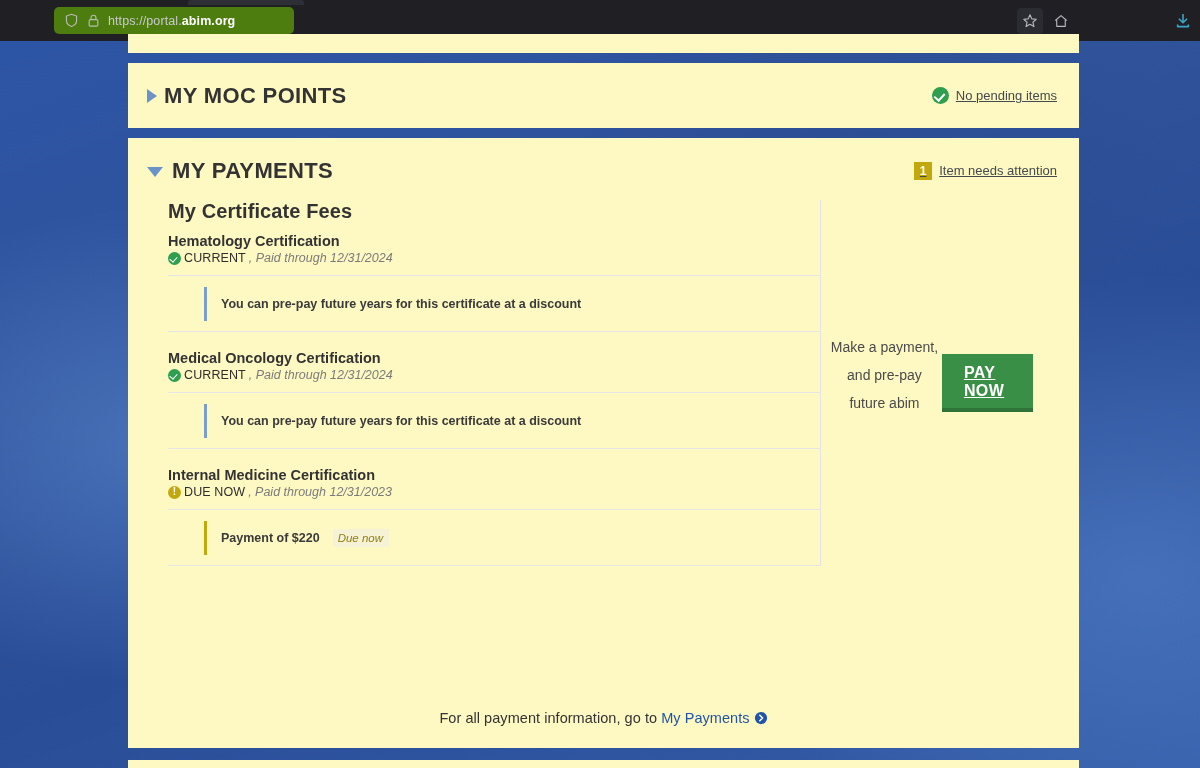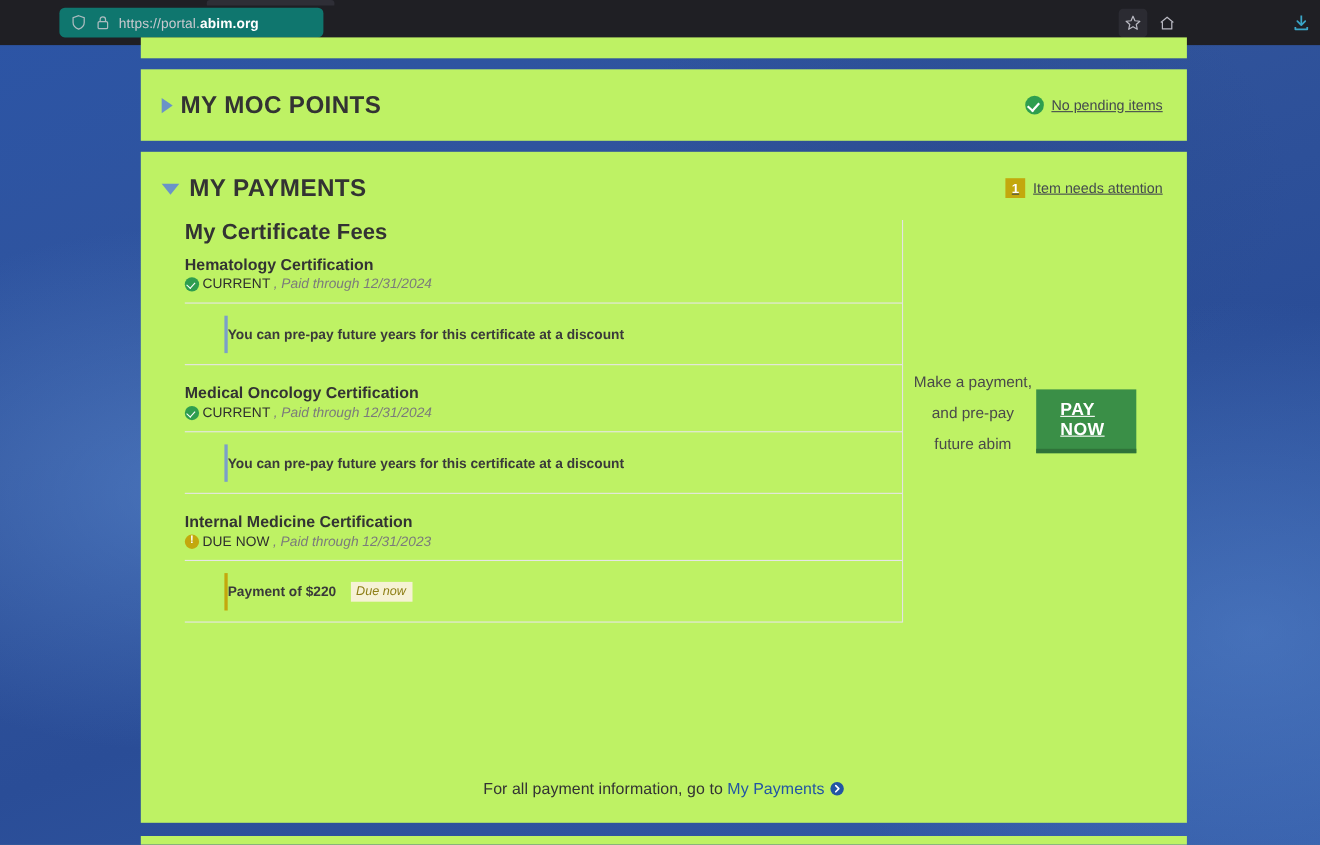--- a/index.html
+++ b/index.html
@@ -26,21 +26,21 @@
     display: flex; align-items: center;
   }
   #tab-stub {
     position: absolute; top: 0; left: 188px;
     width: 116px; height: 5px;
     background: #2e2e36; border-radius: 3px 3px 0 0;
   }
   #url-pill {
     position: absolute; left: 54px; top: 7px;
     height: 27px; width: 240px;
-    background: #0f766e; border-radius: 5px;
+    background: #4d7c0f; border-radius: 5px;
     display: flex; align-items: center; gap: 7px;
     padding: 0 10px;
   }
   #url-pill .ic { width: 15px; height: 15px; flex: 0 0 15px; opacity: 0.85; }
   #url-text {
     color: #c9c9cf; font-size: 12.5px; letter-spacing: .1px;
     white-space: nowrap;
   }
   #url-text b { color: #ffffff; font-weight: 700; }
   .chrome-btn {
@@ -48,21 +48,21 @@
     width: 26px; height: 26px;
     display: flex; align-items: center; justify-content: center;
   }
   #star-btn { left: 1017px; background: #2b2b32; border-radius: 4px; }
   #home-btn { left: 1048px; }
   #download-btn { left: 1172px; top: 9px; width: 22px; height: 24px; }
 
   
   .panel {
     position: absolute; left: 128px; width: 951px;
-    background: #bef264;
+    background: #fef9c3;
   }
   #panel-top { top: 34px; height: 19px; }
   #panel-moc { top: 63px; height: 65px; }
   #panel-payments { top: 138px; height: 610px; }
   #panel-bottom { top: 760px; height: 8px; }
 
   .section-head {
     display: flex; align-items: center;
     height: 65px; padding: 0 22px 0 19px;
   }
@@ -155,21 +155,21 @@
   .cert-note {
     display: flex; align-items: center;
     height: 56px; margin-top: 0;
     border-bottom: 1px solid #e6e6e6;
   }
   .cert-note.last { border-bottom: 1px solid #e6e6e6; }
   .note-bar { width: 3px; height: 34px; flex: 0 0 3px; margin-left: 36px; }
   .note-bar.blue { background: #7b9fc9; }
   .note-bar.gold { background: #c3a80d; }
   .note-text {
-    font-size: 12.5px; color: #3a3a3a; font-weight: 600;
+    margin-left: 14px; font-size: 12.5px; color: #3a3a3a; font-weight: 600;
   }
   .due-pill {
     margin-left: 13px; background: #f6f2d5; color: #8e7f16;
     font-style: italic; font-size: 11.5px;
     padding: 3px 6px 3px 5px;
   }
 
   #paynow-caption {
     font-size: 14px; color: #4a4a4a; text-align: center;
     line-height: 28px; margin-bottom: 16px;

